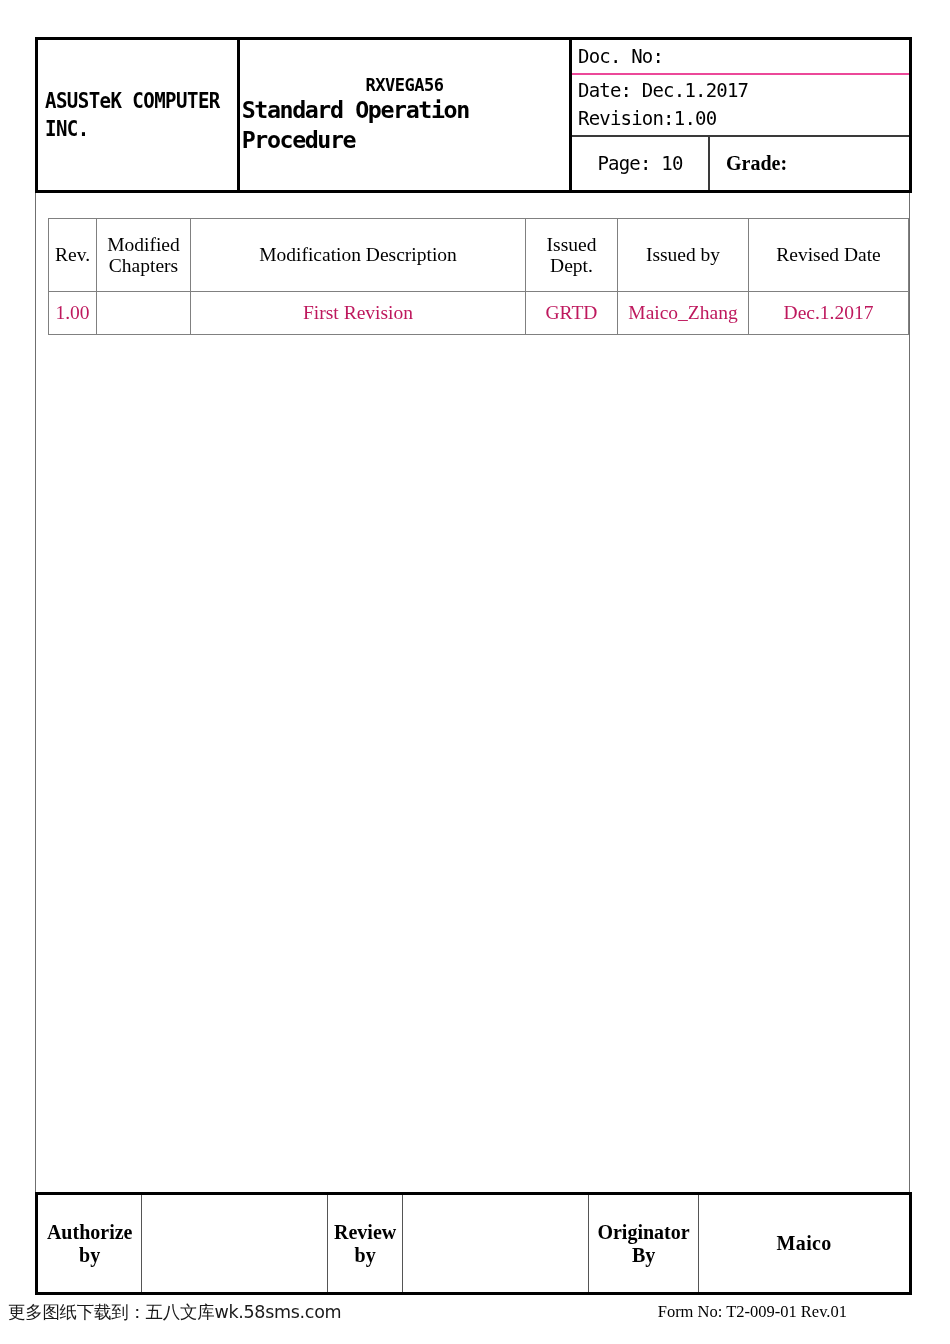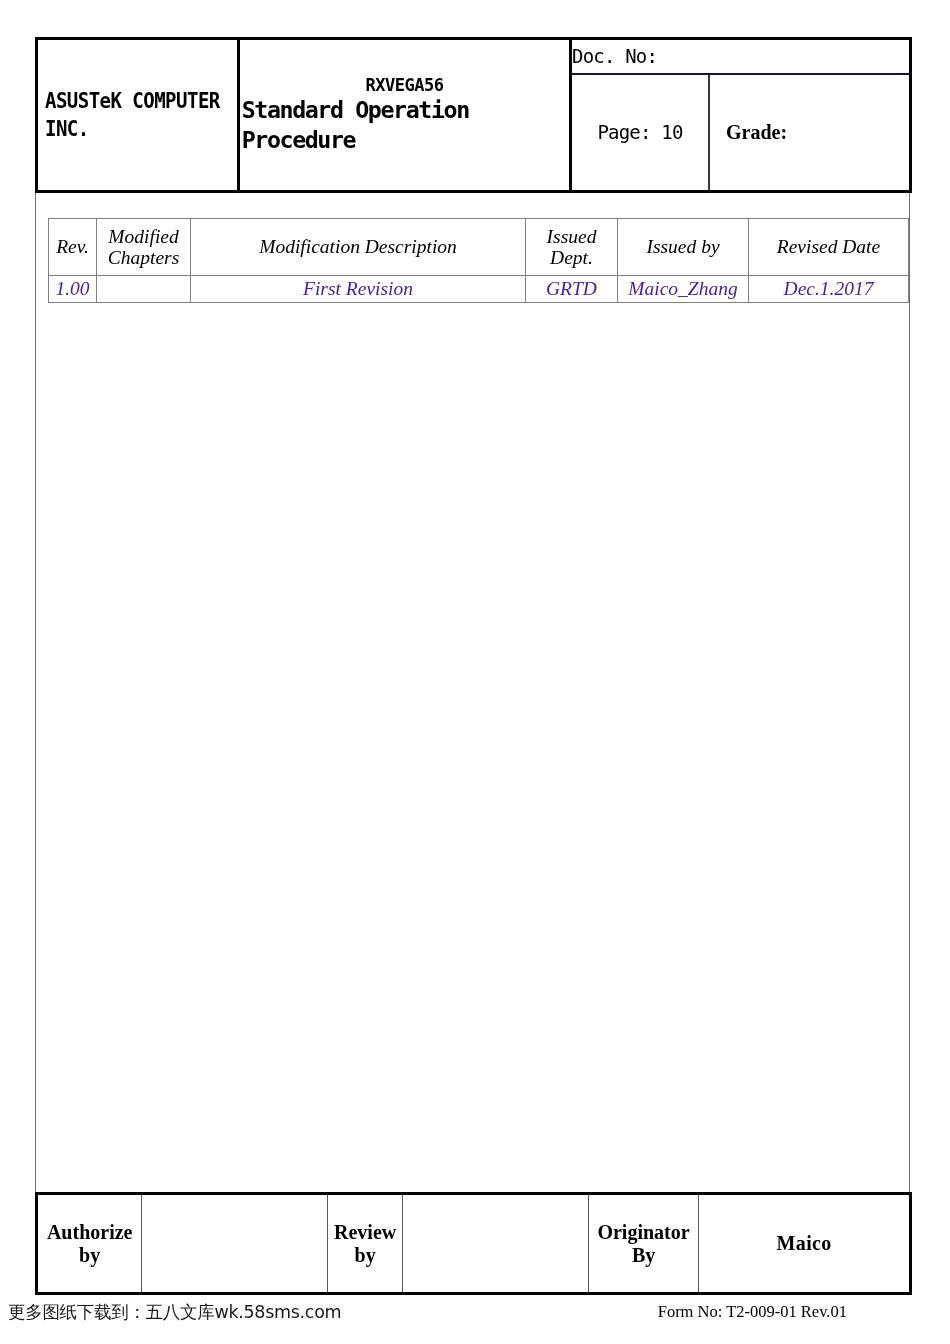--- a/index.html
+++ b/index.html
@@ -84,23 +84,24 @@
   }
   .hdr-col-meta {
     flex: 1;
     box-sizing: border-box;
     display: flex;
     flex-direction: column;
   }
   .meta-row-doc {
     height: 35px;
     box-sizing: border-box;
-    border-bottom: 2px solid #0f172a;
-    display: flex;
-    align-items: center;
+    border-bottom: 2px solid #ec4899;
+    display: flex;
+    align-items: center;
+    padding-left: 6px;
   }
   .meta-row-date {
     height: 62px;
     box-sizing: border-box;
     border-bottom: 2px solid #3a3a3a;
     display: flex;
     flex-direction: column;
     justify-content: center;
     padding-left: 6px;
   }
@@ -142,36 +143,35 @@
     left: 48px;
     top: 218px;
     width: 860px;
     border-collapse: collapse;
     table-layout: fixed;
     font-family: "Liberation Serif", "DejaVu Serif", serif;
   }
   #revision-table th,
   #revision-table td {
     border: 1px solid #808080;
-    padding: 0 2px;
+    padding: 8px 2px;
     text-align: center;
     vertical-align: middle;
-    font-style: italic;
   }
   #revision-table thead th {
     height: 56px;
     font-weight: normal;
     font-size: 19.5px;
     line-height: 1.08;
     color: #000;
   }
   #revision-table tbody td {
     height: 26px;
     font-size: 19.5px;
-    color: #4c1d95;
+    color: #be185d;
     line-height: 1;
   }
   .col-rev      { width: 48px; }
   .col-chapters { width: 94px; }
   .col-desc     { width: 335px; }
   .col-dept     { width: 92px; }
   .col-issuedby { width: 131px; }
   .col-date     { width: 160px; }
   .cell-rev-value { padding-left: 2px; text-align: left; }
 
@@ -250,20 +250,24 @@
   </div>
 
   <div class="hdr-col-title">
     <div class="title-sub">RXVEGA56</div>
     <div class="title-main">Standard Operation Procedure</div>
   </div>
 
   <div class="hdr-col-meta">
     <div class="meta-row-doc">
       <span class="meta-mono">Doc. No:</span>
+    </div>
+    <div class="meta-row-date">
+      <span class="meta-mono">Date: Dec.1.2017</span>
+      <span class="meta-mono">Revision:1.00</span>
     </div>
     <div class="meta-row-page">
       <div class="meta-page-cell">
         <span class="meta-mono">Page: 10</span>
       </div>
       <div class="meta-grade-cell">
         <span class="meta-bold-serif">Grade:</span>
       </div>
     </div>
   </div>

